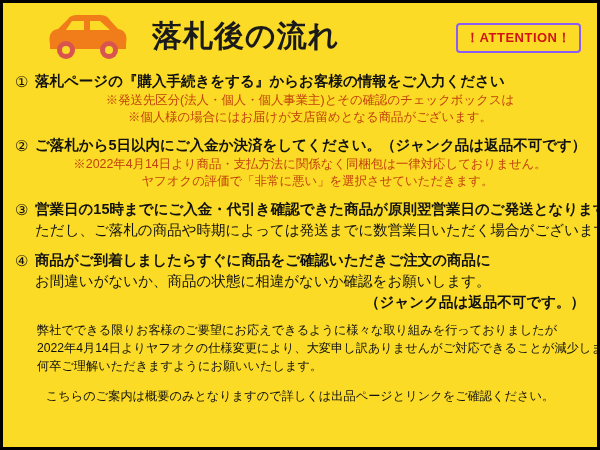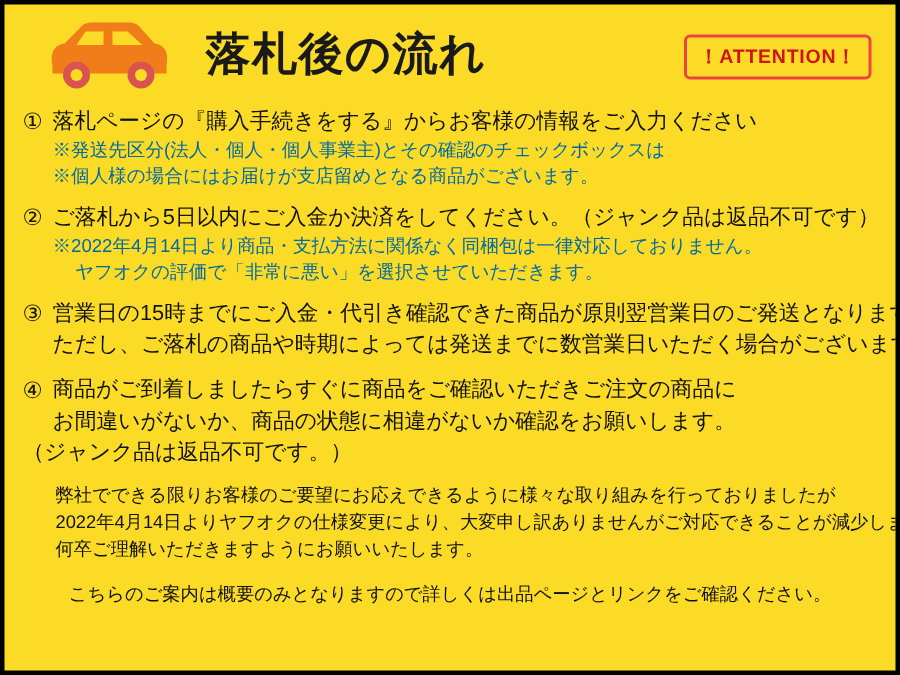--- a/index.html
+++ b/index.html
@@ -23,41 +23,42 @@
   }
 
   
   .header {
     position: relative;
     height: 66px;
     display: flex;
     align-items: center;
     padding: 6px 10px;
     box-sizing: border-box;
+    margin-left: 15px;
   }
   .car-icon {
     width: 90px;
     height: 52px;
     flex: 0 0 auto;
     margin-left: 14px;
   }
   .header-title {
     flex: 0 0 auto;
     margin-left: 20px;
     font-size: 30px;
     font-weight: bold;
     color: #1a1a1a;
     letter-spacing: 1px;
     white-space: nowrap;
   }
   .attention-box {
     position: absolute;
     right: 16px;
     top: 20px;
-    border: 2px solid #ef4444;
+    border: 2px solid #8b5cf6;
     border-radius: 4px;
     color: #d01414;
     font-size: 13px;
     font-weight: bold;
     padding: 4px 8px;
     letter-spacing: 0.5px;
     white-space: nowrap;
   }
 
   
@@ -76,26 +77,28 @@
     white-space: nowrap;
   }
   .num {
     flex: 0 0 auto;
     width: 20px;
     font-size: 15px;
     color: #111111;
   }
   .txt {
     flex: 1 1 auto;
+    font-weight: bold;
   }
   .note {
-    color: #0369a1;
+    color: #c2410c;
     font-size: 12.4px;
     line-height: 1.36;
     white-space: nowrap;
+    text-align: center;
   }
   .note-indent-1 { padding-left: 20px; }
   .note-indent-2 { padding-left: 35px; }
   .sub-line {
     font-size: 14.5px;
     color: #111111;
     line-height: 1.42;
     padding-left: 20px;
     white-space: nowrap;
   }
@@ -166,21 +169,21 @@
       </div>
       <div class="sub-line">ただし、ご落札の商品や時期によっては発送までに数営業日いただく場合がございます。</div>
     </div>
 
     <div class="item">
       <div class="line">
         <span class="num">④</span>
         <span class="txt">商品がご到着しましたらすぐに商品をご確認いただきご注文の商品に</span>
       </div>
       <div class="sub-line">お間違いがないか、商品の状態に相違がないか確認をお願いします。</div>
-      <div class="sub-line" style="text-align:left;padding-left:0;">（ジャンク品は返品不可です。）</div>
+      <div class="sub-line" style="text-align:right;padding-left:0;font-weight:bold;">（ジャンク品は返品不可です。）</div>
     </div>
 
   </div>
 
   <div class="footer">
     <div class="footer-line">弊社でできる限りお客様のご要望にお応えできるように様々な取り組みを行っておりましたが</div>
     <div class="footer-line">2022年4月14日よりヤフオクの仕様変更により、大変申し訳ありませんがご対応できることが減少します。</div>
     <div class="footer-line">何卒ご理解いただきますようにお願いいたします。</div>
     <div class="footer-note">こちらのご案内は概要のみとなりますので詳しくは出品ページとリンクをご確認ください。</div>
   </div>

